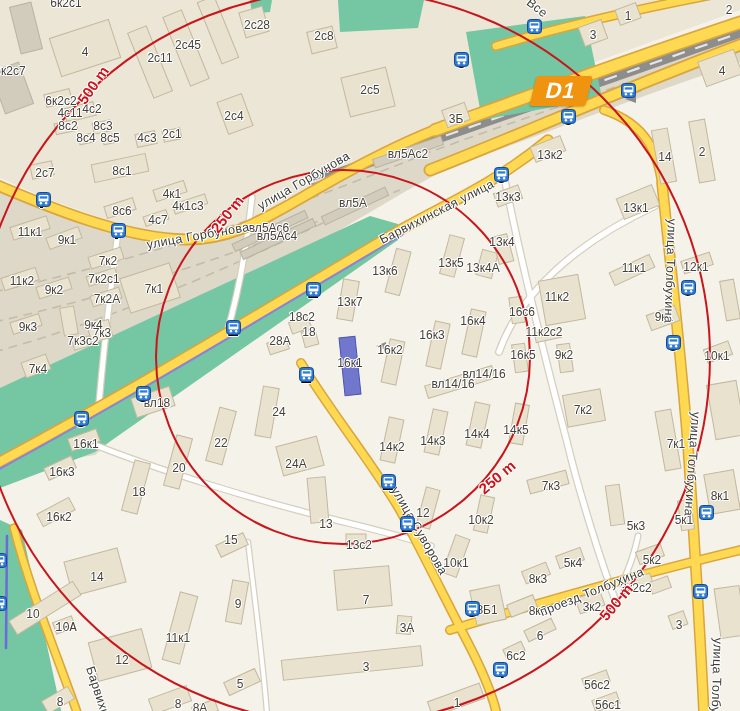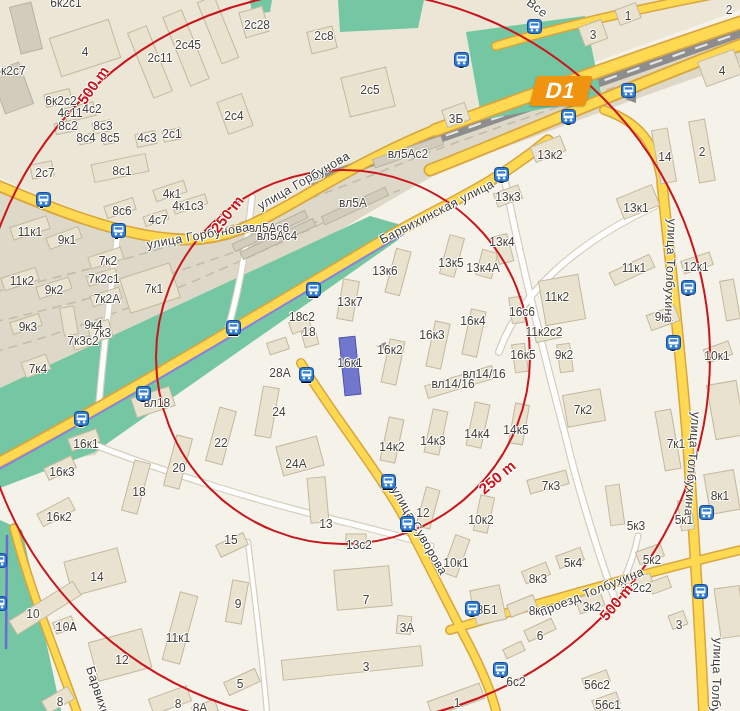--- a/index.html
+++ b/index.html
@@ -317,21 +317,21 @@
       <div class="bl" style="left: 696px; top: 267px;">12к1</div>
       <div class="bl" style="left: 557px; top: 297px;">11к2</div>
       <div class="bl" style="left: 522px; top: 312px;">16с6</div>
       <div class="bl" style="left: 544px; top: 332px;">11к2с2</div>
       <div class="bl" style="left: 523px; top: 355px;">16к5</div>
       <div class="bl" style="left: 564px; top: 355px;">9к2</div>
       <div class="bl" style="left: 664px; top: 317px;">9к1</div>
       <div class="bl" style="left: 717px; top: 356px;">10к1</div>
       <div class="bl" style="left: 302px; top: 317px;">18с2</div>
       <div class="bl" style="left: 309px; top: 332px;">18</div>
-      <div class="bl" style="left: 280px; top: 341px; margin-top: 32px;">28А</div>
+      <div class="bl" style="left: 280px; top: 341px;">28А</div>
       <div class="bl" style="left: 350px; top: 363px;">16к1</div>
       <div class="bl" style="left: 390px; top: 350px;">16к2</div>
       <div class="bl" style="left: 432px; top: 335px;">16к3</div>
       <div class="bl" style="left: 473px; top: 321px;">16к4</div>
       <div class="bl" style="left: 38px; top: 369px;">7к4</div>
       <div class="bl" style="left: 157px; top: 403px;">вл18</div>
       <div class="bl" style="left: 86px; top: 444px;">16к1</div>
       <div class="bl" style="left: 62px; top: 472px;">16к3</div>
       <div class="bl" style="left: 221px; top: 443px;">22</div>
       <div class="bl" style="left: 179px; top: 468px;">20</div>
@@ -366,21 +366,21 @@
       <div class="bl" style="left: 33px; top: 614px;">10</div>
       <div class="bl" style="left: 66px; top: 628px; font-family: Liberation Mono, monospace;">10А</div>
       <div class="bl" style="left: 122px; top: 660px;">12</div>
       <div class="bl" style="left: 178px; top: 638px;">11к1</div>
       <div class="bl" style="left: 238px; top: 604px;">9</div>
       <div class="bl" style="left: 240px; top: 684px;">5</div>
       <div class="bl" style="left: 178px; top: 704px;">8</div>
       <div class="bl" style="left: 200px; top: 708px;">8А</div>
       <div class="bl" style="left: 60px; top: 702px;">8</div>
       <div class="bl" style="left: 540px; top: 636px;">6</div>
-      <div class="bl" style="left: 516px; top: 656px; margin-top: 26px;">6с2</div>
+      <div class="bl" style="left: 516px; top: 656px;">6с2</div>
       <div class="bl" style="left: 573px; top: 563px;">5к4</div>
       <div class="bl" style="left: 652px; top: 560px;">5к2</div>
       <div class="bl" style="left: 538px; top: 579px;">8к3</div>
       <div class="bl" style="left: 538px; top: 611px;">8к2</div>
       <div class="bl" style="left: 636px; top: 588px;">3к2с2</div>
       <div class="bl" style="left: 592px; top: 607px;">3к2</div>
       <div class="bl" style="left: 679px; top: 625px;">3</div>
       <div class="bl" style="left: 597px; top: 685px;">56с2</div>
       <div class="bl" style="left: 608px; top: 705px;">56с1</div>
       <div class="sl" style="left: 304px; top: 181px; transform: translate(-50%, -50%) rotate(-30deg);">улица Горбунова</div>

